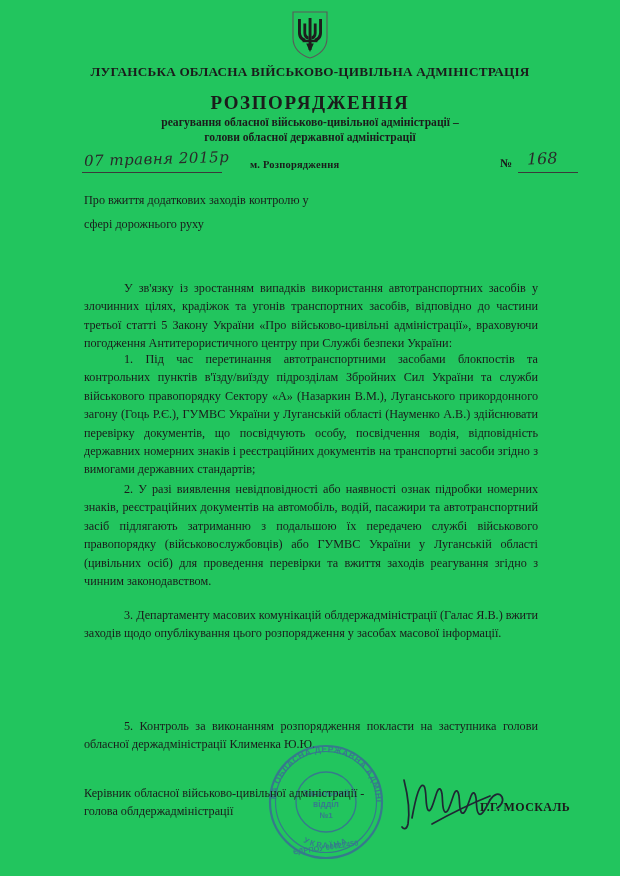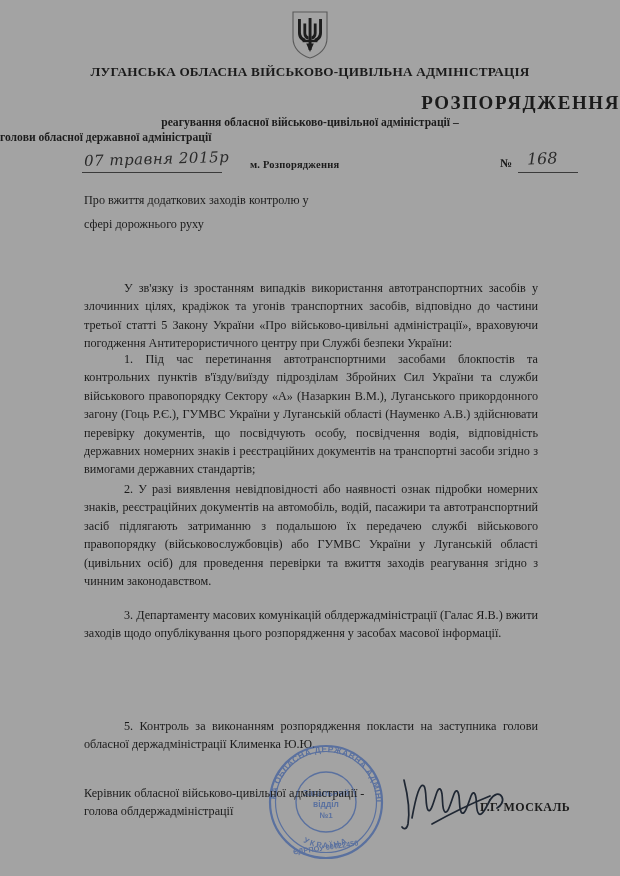--- a/index.html
+++ b/index.html
@@ -7,49 +7,49 @@
     width:620px;height:876px;
     background:#ffffff;
     font-family:"Liberation Serif", serif;
     color:#1b1b1b;
     position:relative;
     overflow:hidden;
   }
   .page{
     position:relative;
     width:620px;height:876px;
-    background:#a3a3a3;
+    background:#22c55e;
   }
   
   .emblem-wrap{
     position:absolute;top:10px;left:0;width:620px;
     display:flex;justify-content:center;
   }
   .emblem{width:42px;height:50px;display:block;}
   
   .org-title{
     position:absolute;top:64px;left:0;width:620px;
     text-align:center;
     font-size:13.2px;font-weight:bold;
     letter-spacing:.2px;
     font-family:"Liberation Serif", serif;
   }
   .doc-type{
     position:absolute;top:92px;left:0;width:620px;
-    text-align:right;
+    text-align:center;
     font-size:19px;font-weight:bold;
     letter-spacing:1.6px;
   }
   .doc-sub1{
     position:absolute;top:116px;left:0;width:620px;
     text-align:center;font-size:11.6px;font-weight:bold;
   }
   .doc-sub2{
     position:absolute;top:131px;left:0;width:620px;
-    font-size:11.6px;font-weight:bold;
+    text-align:center;font-size:11.6px;font-weight:bold;
   }
   
   .meta-date{
     position:absolute;top:150px;left:84px;
     font-family:"DejaVu Serif", serif;
     font-style:italic;
     font-size:15px;
     color:#2a2a2a;
     transform:rotate(-1.6deg);
     letter-spacing:.5px;

